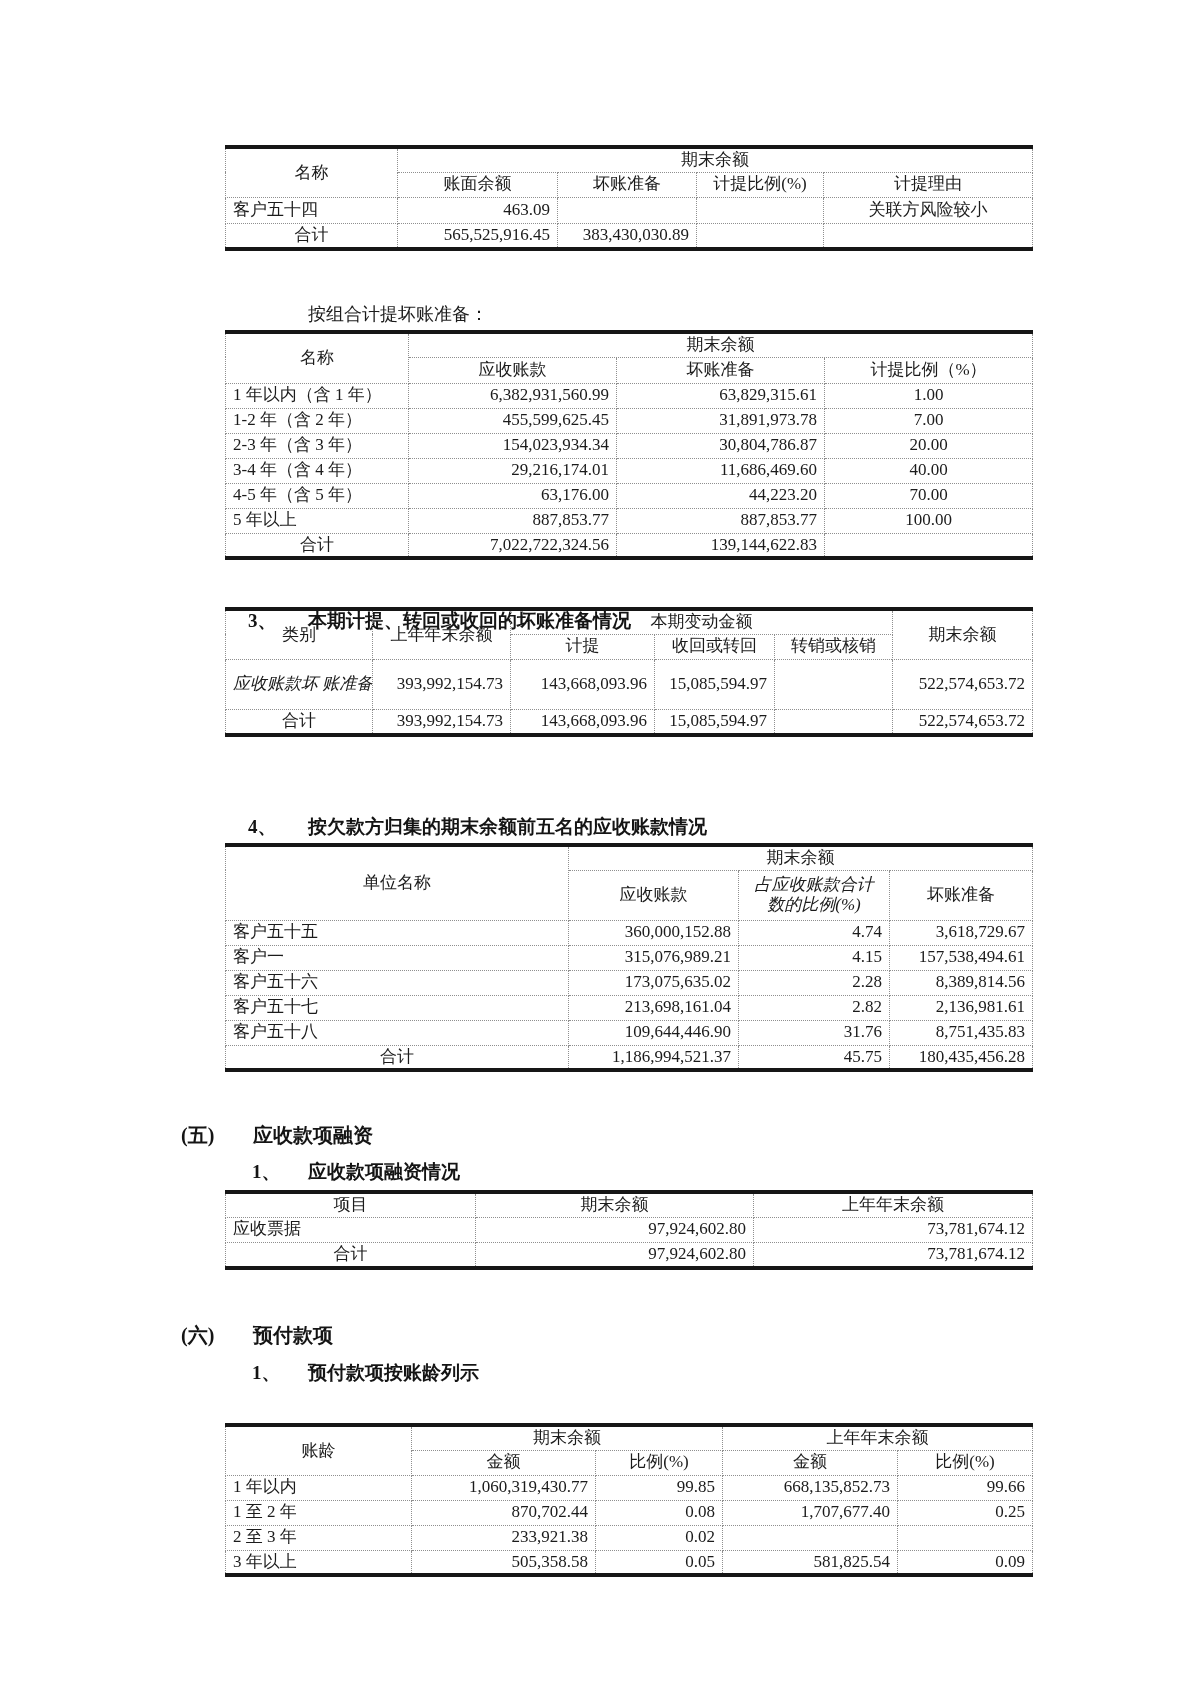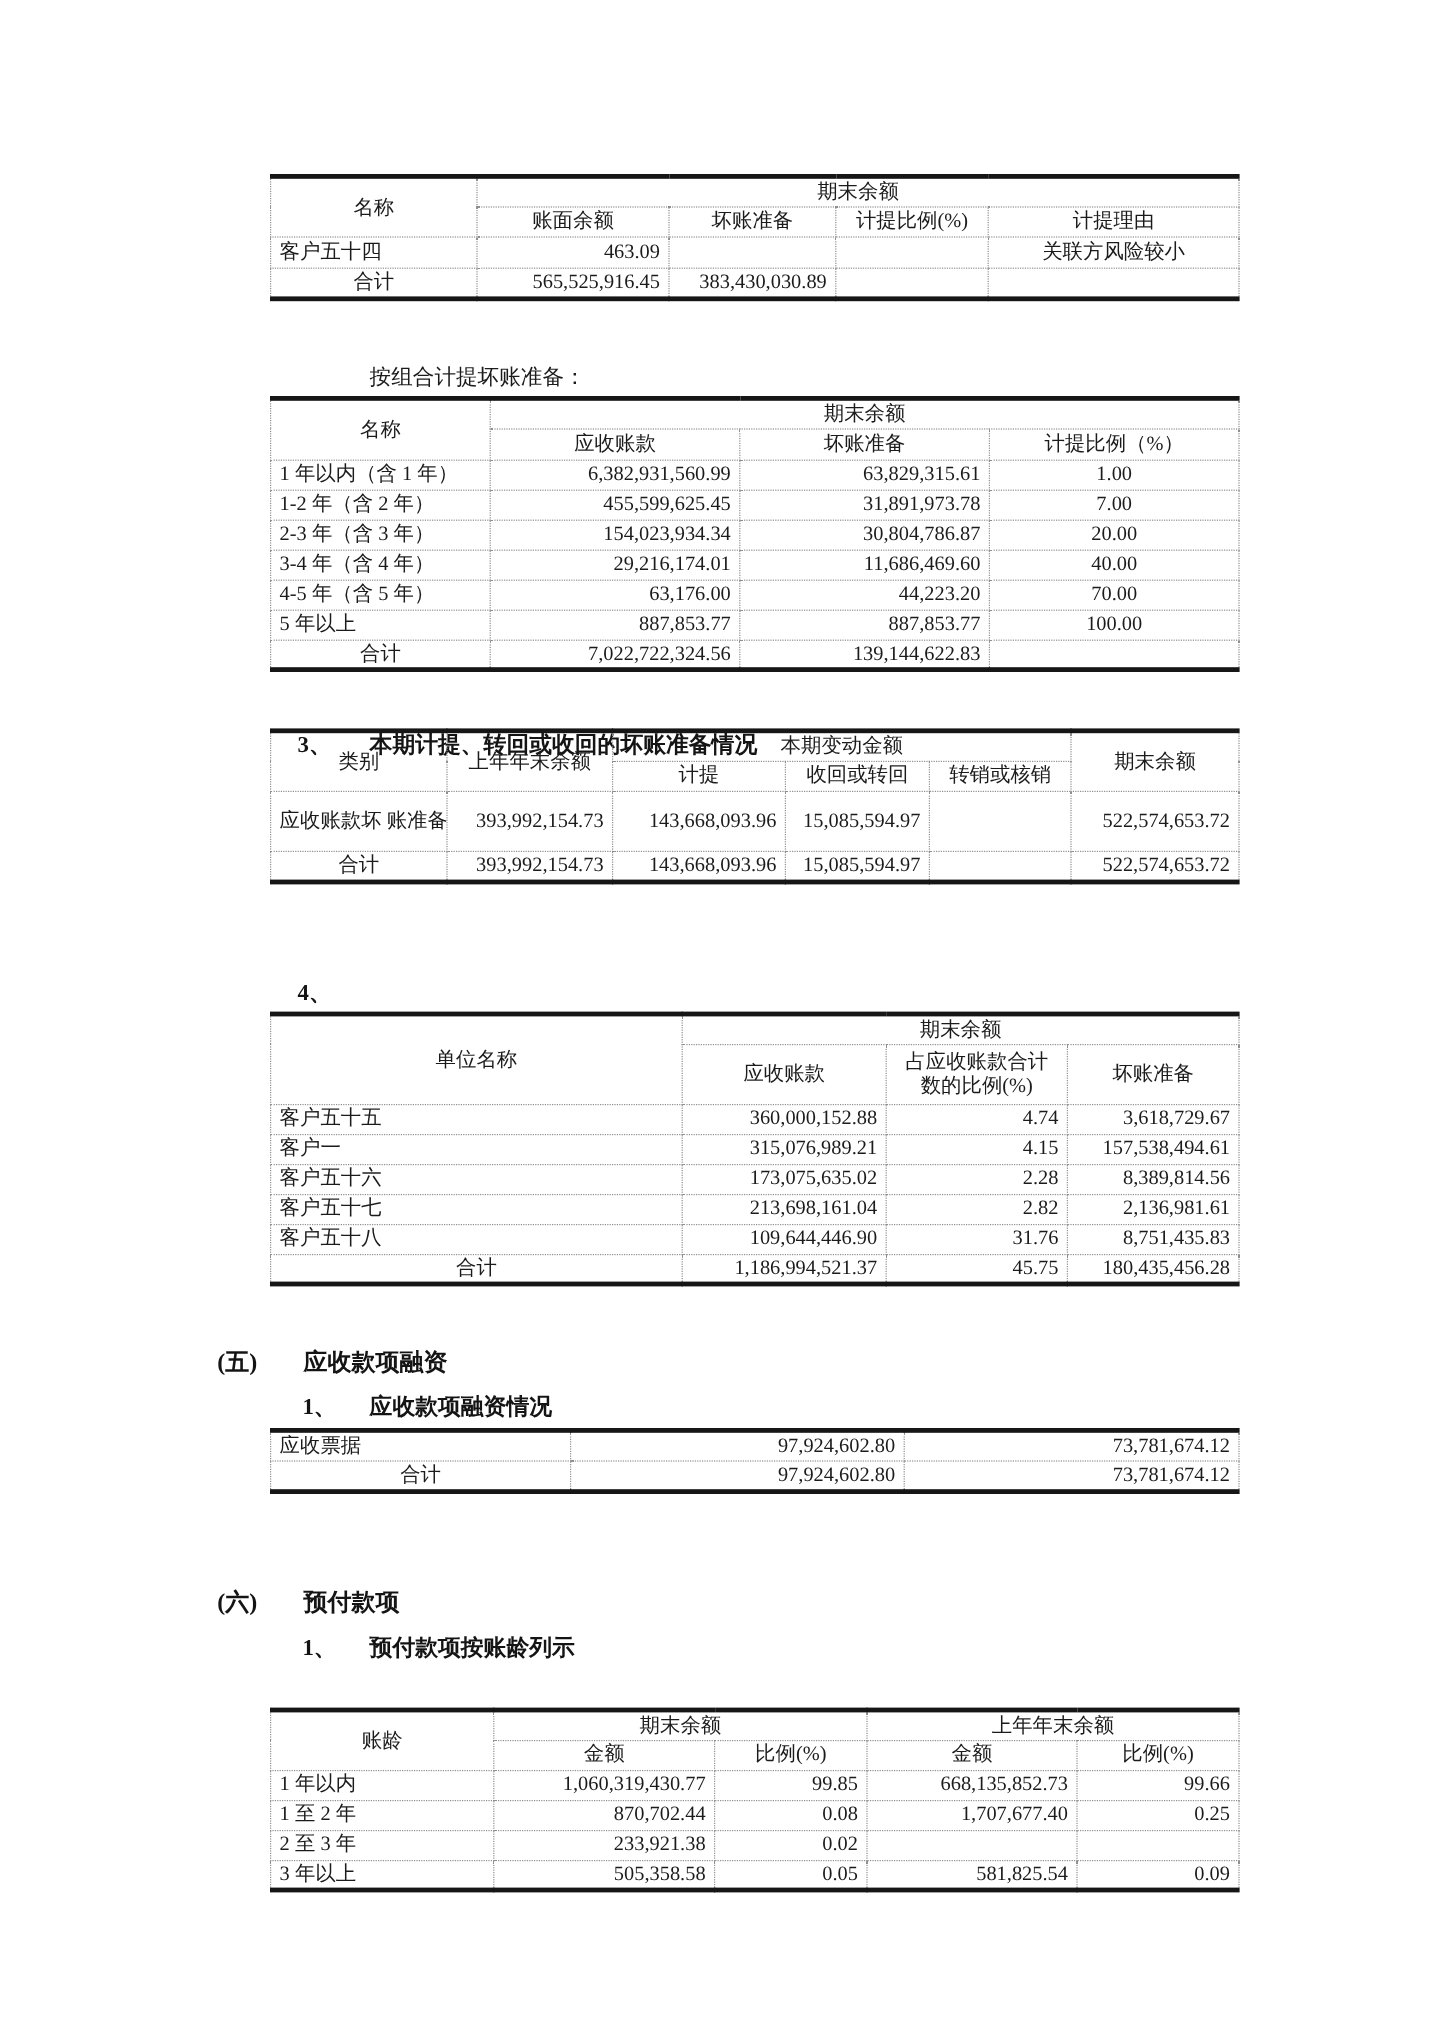--- a/index.html
+++ b/index.html
@@ -17,21 +17,21 @@
   .tbl th,.tbl td{
     border:1px dotted #8f8f8f;
     font-weight:normal;text-align:center;vertical-align:middle;
     padding:1px 7px;line-height:1.22;overflow:hidden;
   }
   .tbl tr{height:25px;}
   .tbl tr.tall{height:50px;}
   .tbl tr.h26{height:26px;}
   td.label{text-align:left;white-space:nowrap;}
   td.num{text-align:right;white-space:nowrap;}
-  .wrap{white-space:pre-line;}
+  .wrap{white-space:pre-line;font-style:italic;}
   .heading{
     position:absolute;display:flex;align-items:baseline;
     font-weight:bold;font-size:19px;color:#141414;white-space:nowrap;
   }
   .heading .hnum{display:inline-block;}
   .plain-title{
     position:absolute;font-size:18px;color:#1b1b1b;white-space:nowrap;text-align:center;
   }
 </style>
 </head>
@@ -180,20 +180,21 @@
       <td class="num">143,668,093.96</td>
       <td class="num">15,085,594.97</td>
       <td></td>
       <td class="num">522,574,653.72</td>
     </tr>
   </tbody>
     </table>
 
   <div class="heading" style="left:248px;top:814px;">
     <span class="hnum" style="width:60px;">4、</span>
+    <span>按欠款方归集的期末余额前五名的应收账款情况</span>
   </div>
 
   <table class="tbl" style="top:843px;">
     <colgroup>
         <col style="width:343px">
         <col style="width:170px">
         <col style="width:151px">
         <col style="width:143px">
       </colgroup>
     <tbody>
@@ -255,20 +256,25 @@
     <span>应收款项融资情况</span>
   </div>
 
   <table class="tbl" style="top:1190px;">
     <colgroup>
         <col style="width:250px">
         <col style="width:278px">
         <col style="width:279px">
       </colgroup>
     <tbody>
+        <tr>
+      <th>项目</th>
+      <th>期末余额</th>
+      <th>上年年末余额</th>
+    </tr>
     <tr>
       <td class="label">应收票据</td>
       <td class="num">97,924,602.80</td>
       <td class="num">73,781,674.12</td>
     </tr>
     <tr class="h26">
       <td>合计</td>
       <td class="num">97,924,602.80</td>
       <td class="num">73,781,674.12</td>
     </tr>

